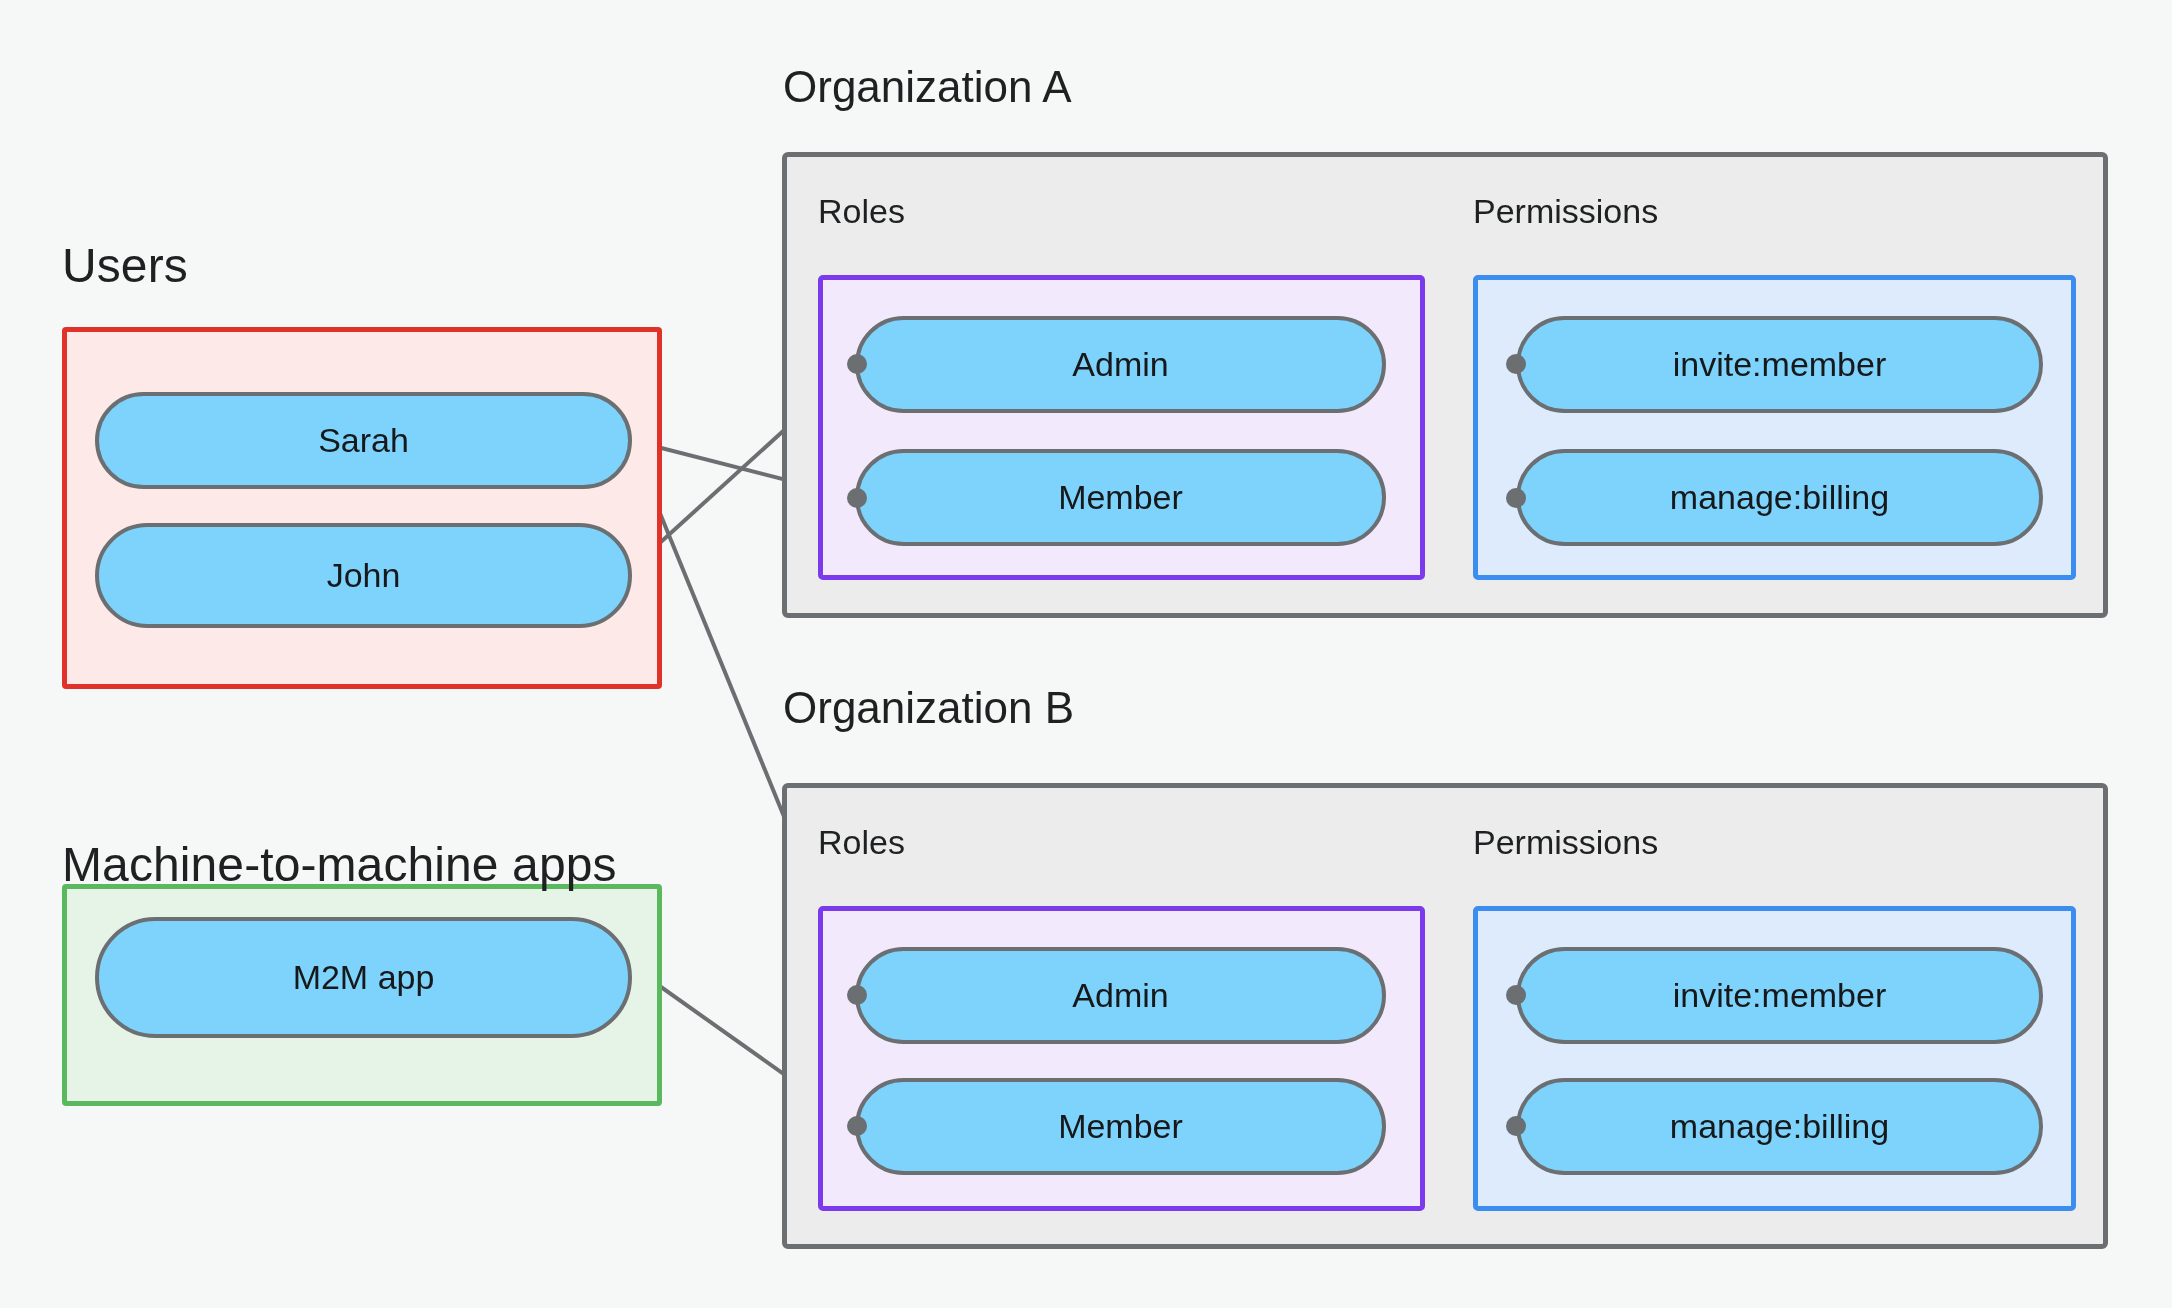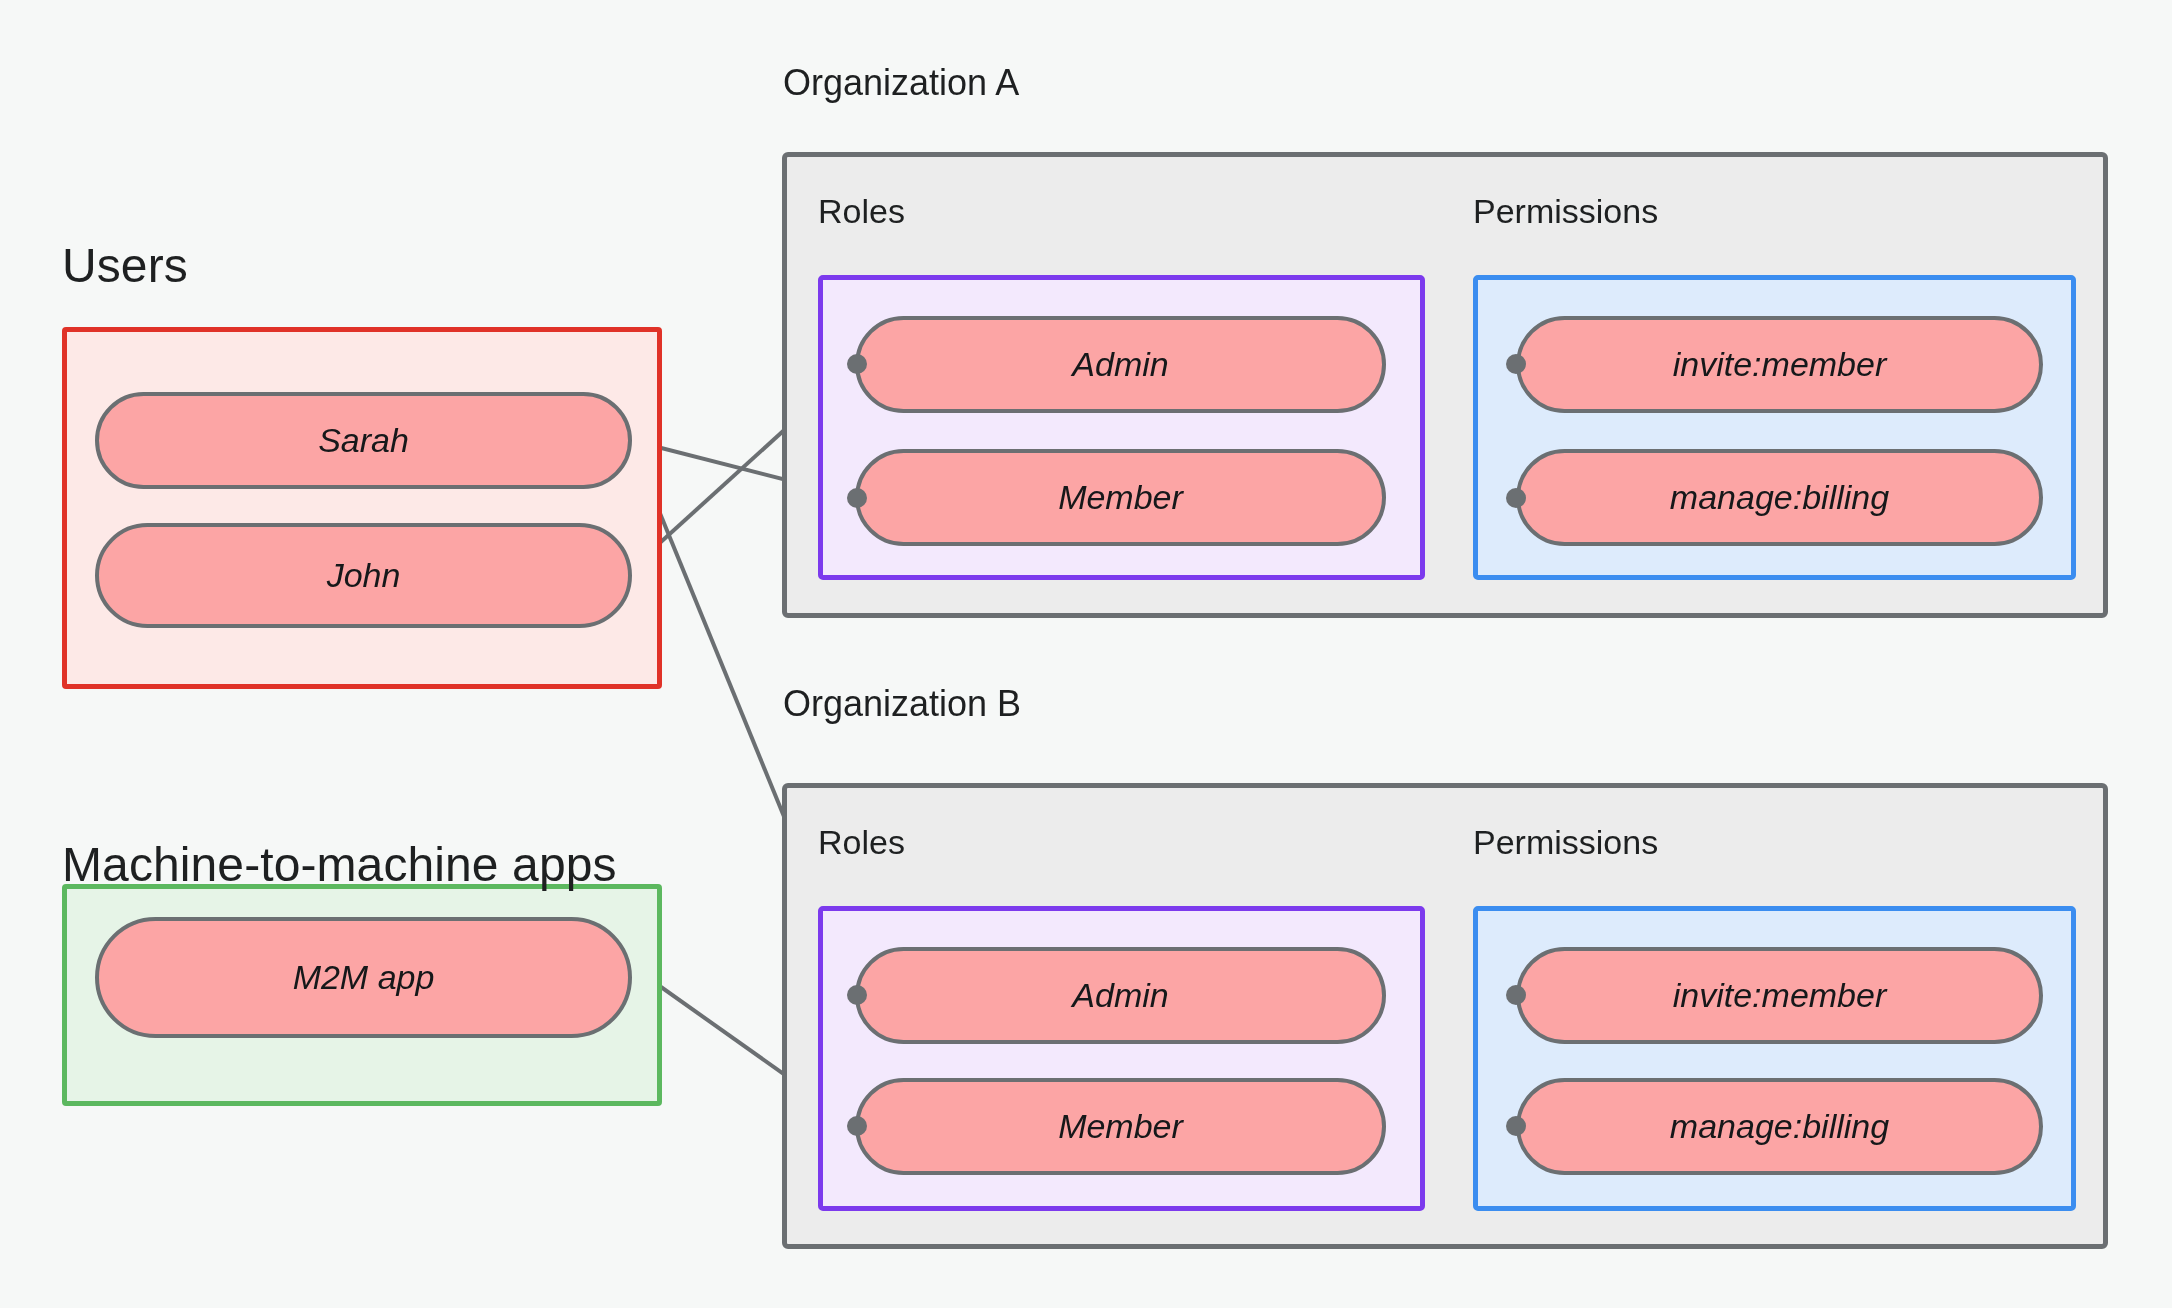--- a/index.html
+++ b/index.html
@@ -28,21 +28,21 @@
     position: absolute;
     font-size: 48px;
     font-weight: 400;
     color: #1e2021;
     letter-spacing: 0.1px;
     white-space: nowrap;
     z-index: 3;
   }
   .group-title {
     position: absolute;
-    font-size: 36px;
+    font-size: 44px;
     font-weight: 400;
     color: #1e2021;
     white-space: nowrap;
     z-index: 3;
   }
   .box {
     position: absolute;
     box-sizing: border-box;
     border-radius: 4px;
     z-index: 2;
@@ -66,31 +66,30 @@
     border-radius: 5px;
   }
   .box-perms {
     border: 5px solid #3b8df0;
     background: #ddebfc;
     border-radius: 5px;
   }
   .pill {
     position: absolute;
     box-sizing: border-box;
-    background: #fca5a5;
+    background: #7dd3fc;
     border: 4px solid #6b6f72;
     border-radius: 999px;
     display: flex;
     align-items: center;
     justify-content: center;
     font-size: 34px;
     color: #16181a;
     z-index: 4;
     white-space: nowrap;
-    font-style: italic;
   }
   .dot {
     position: absolute;
     width: 20px;
     height: 20px;
     margin-left: -10px;
     margin-top: -10px;
     border-radius: 50%;
     background: #6b6f72;
     z-index: 6;

